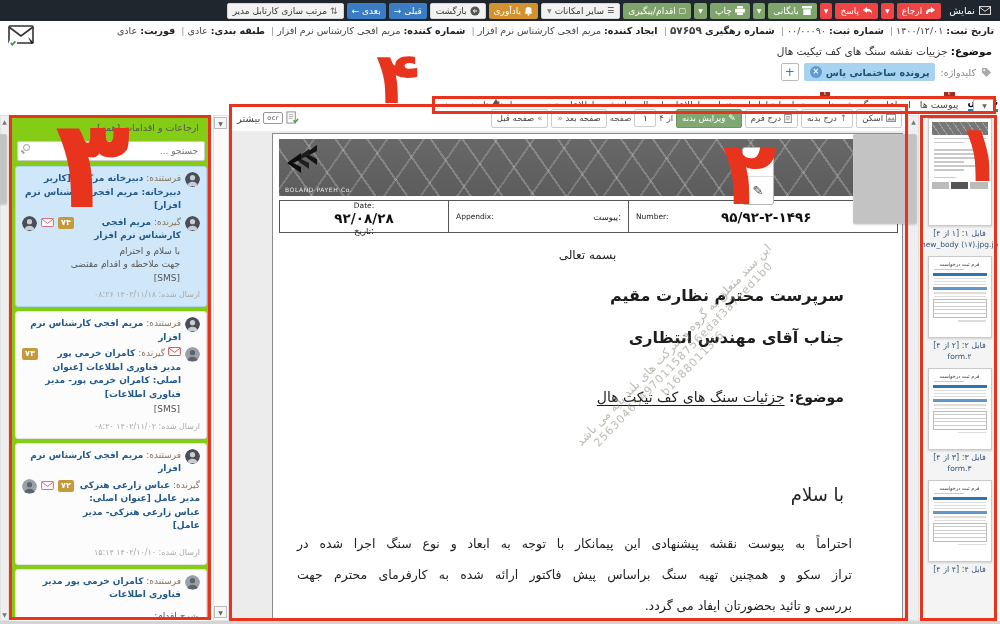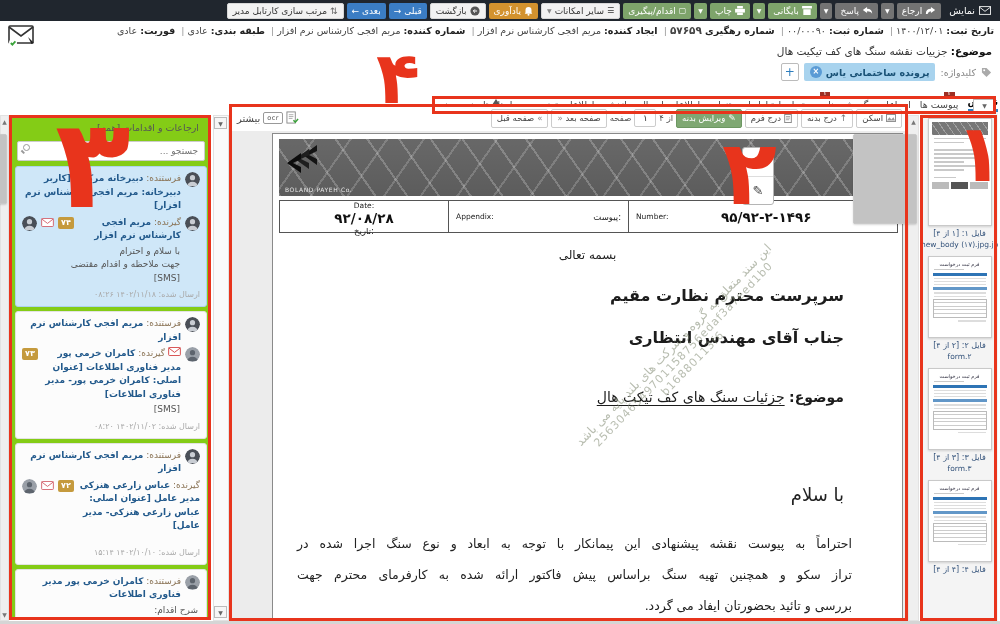--- a/index.html
+++ b/index.html
@@ -4,21 +4,21 @@
 <style>
   * { margin:0; padding:0; box-sizing:border-box; }
   body { font-family:"DejaVu Sans", sans-serif; background:#d9d9d9; }
   .app { position:relative; width:1000px; height:624px; background:#fff; overflow:hidden; direction:rtl; font-family:"DejaVu Sans", sans-serif; }
 
   
   .topbar { position:absolute; top:0; left:0; width:1000px; height:21px; background:#20262e; display:flex; align-items:center; gap:3px; padding:0 4px; direction:rtl; }
   .tb-show { display:flex; align-items:center; gap:4px; color:#fff; font-size:9.5px; padding:0 5px; }
   .btn { display:inline-flex; align-items:center; gap:3px; height:16px; padding:0 5px; font-size:9px; border-radius:2px; color:#fff; cursor:pointer; white-space:nowrap; }
   .btn svg { flex:none; }
-  .teal { background:#737373; }
+  .teal { background:#ef4444; }
   .green { background:#7ea46b; }
   .whiteb { background:#f2f2f2; color:#333; border:1px solid #d7d7d7; }
   .orange { background:#d3922e; }
   .blueb { background:#3b7dc4; }
   .dd { padding:0 4px; font-size:6px; }
 
   
   .meta-row { position:absolute; top:24px; right:6px; left:44px; text-align:right; font-size:9.5px; color:#444; white-space:nowrap; overflow:hidden; }
   .meta-row b { color:#222; }
   .meta-row .sep { color:#999; margin:0 3px; }
@@ -372,21 +372,21 @@
 
     <div class="card">
       <div class="c-row">
         <span class="avatar"><svg viewBox="0 0 16 16">
               <circle cx="8" cy="8" r="8" fill="#9aa0a8"></circle>
               <circle cx="8" cy="6" r="2.8" fill="#5d646d"></circle>
               <path d="M2.5 15a5.5 4.5 0 0 1 11 0z" fill="#5d646d"></path>
             </svg></span>
         <span class="txt"><span class="lbl">فرستنده:</span> <span class="pname">کامران خرمی پور مدیر فناوری اطلاعات</span></span>
       </div>
-      <div class="c-lines" style="padding-right:2px;margin-top:2px;">
+      <div class="c-lines" style="padding-right:2px;margin-top:8px;">
         <div style="color:#555;">شرح اقدام:</div>
 
       </div>
 
     </div>
 
   </div>
 
   <div class="vtoolbar">
     <span class="vbtn">

